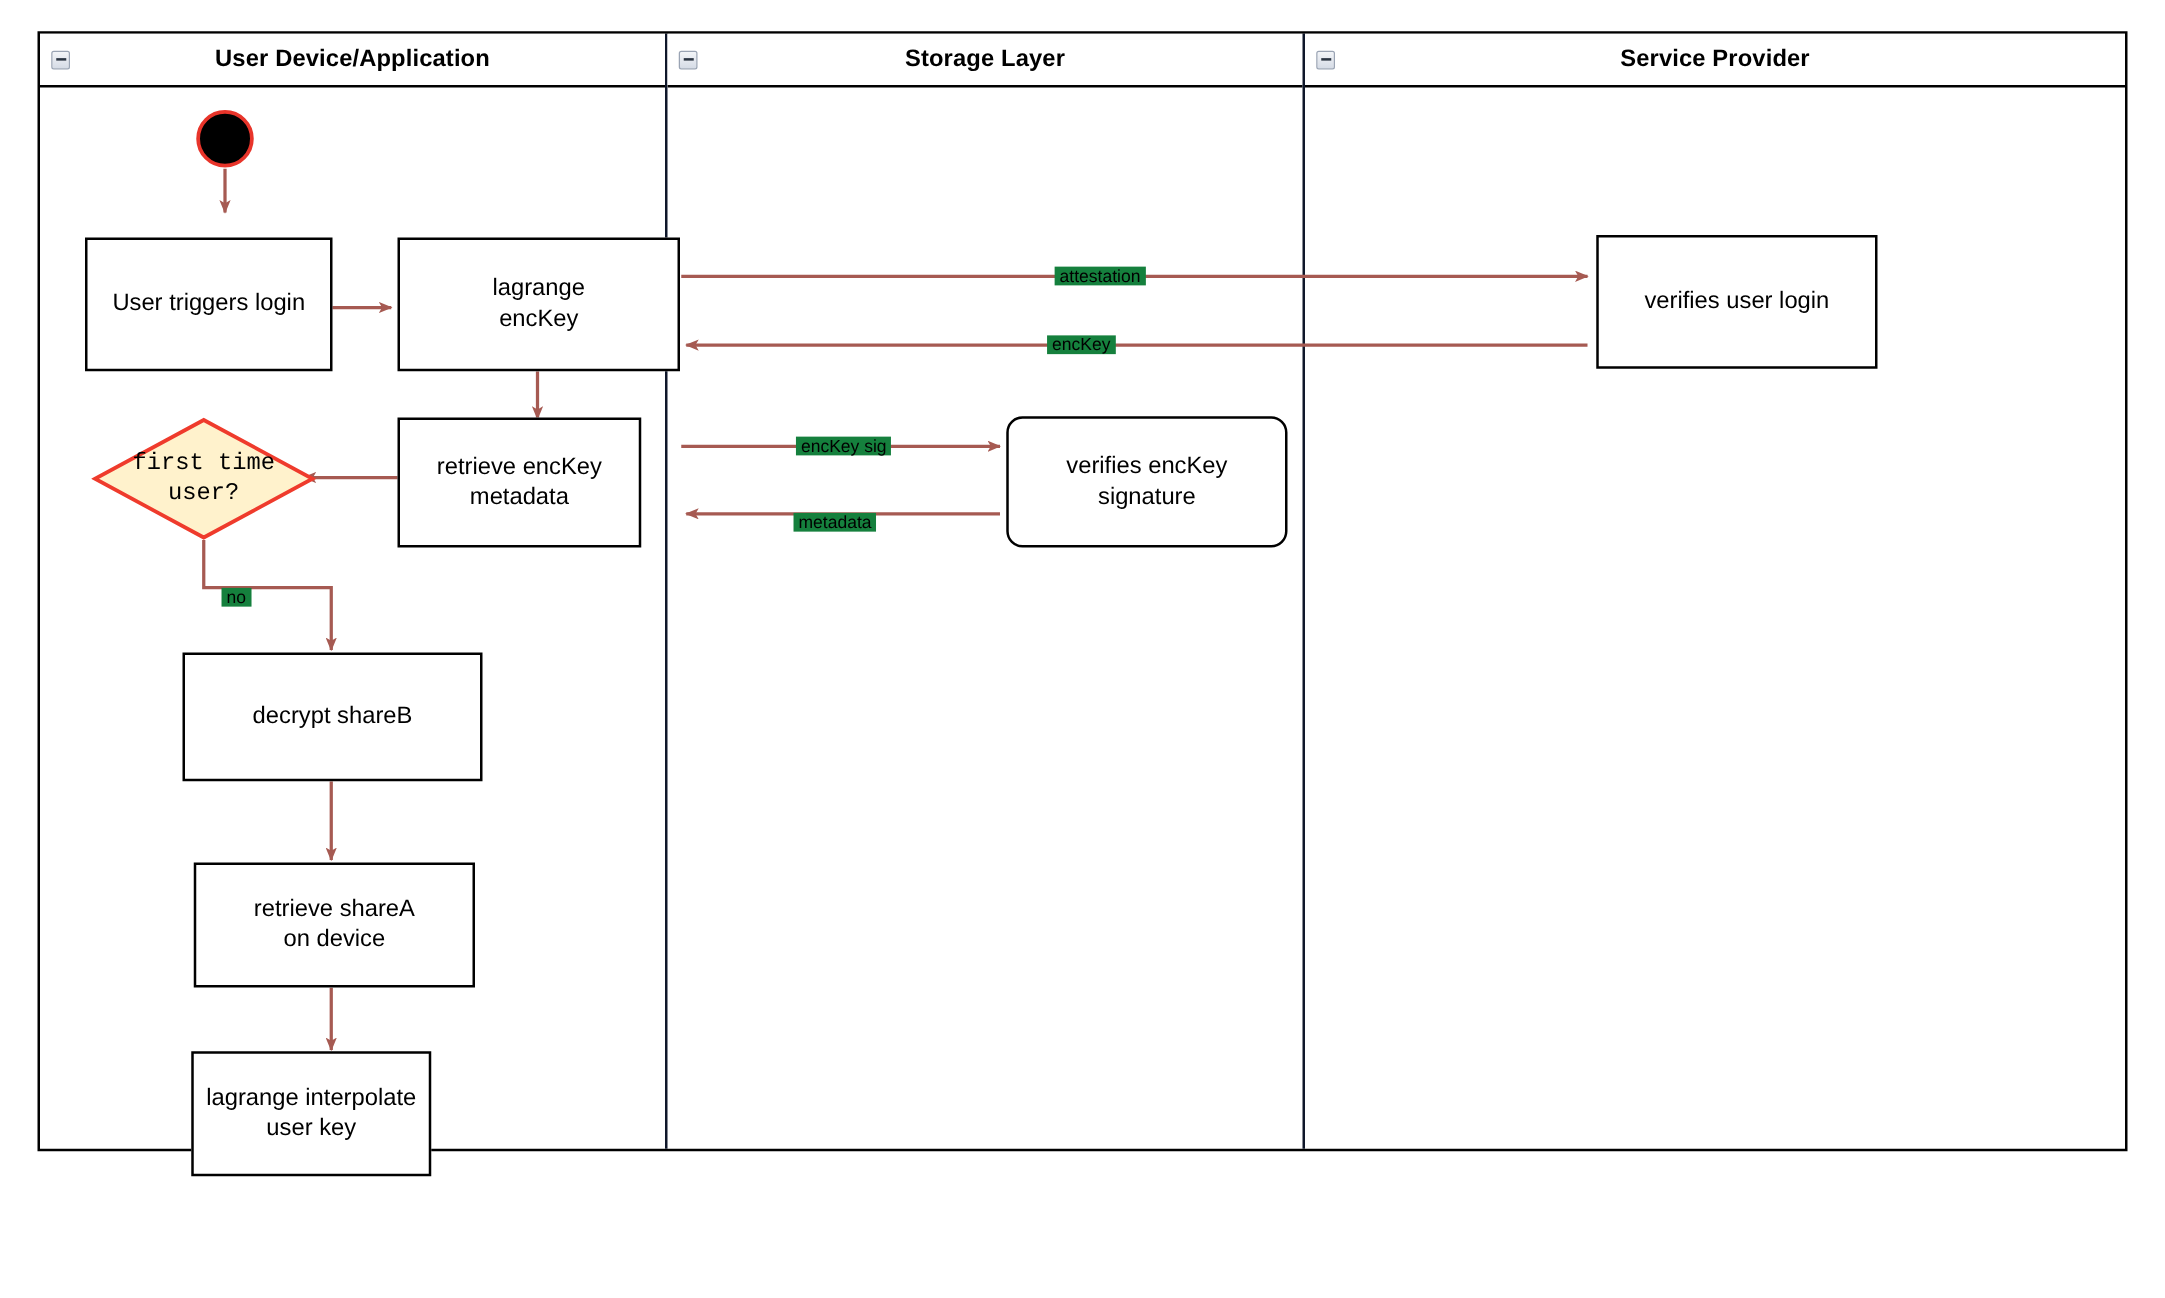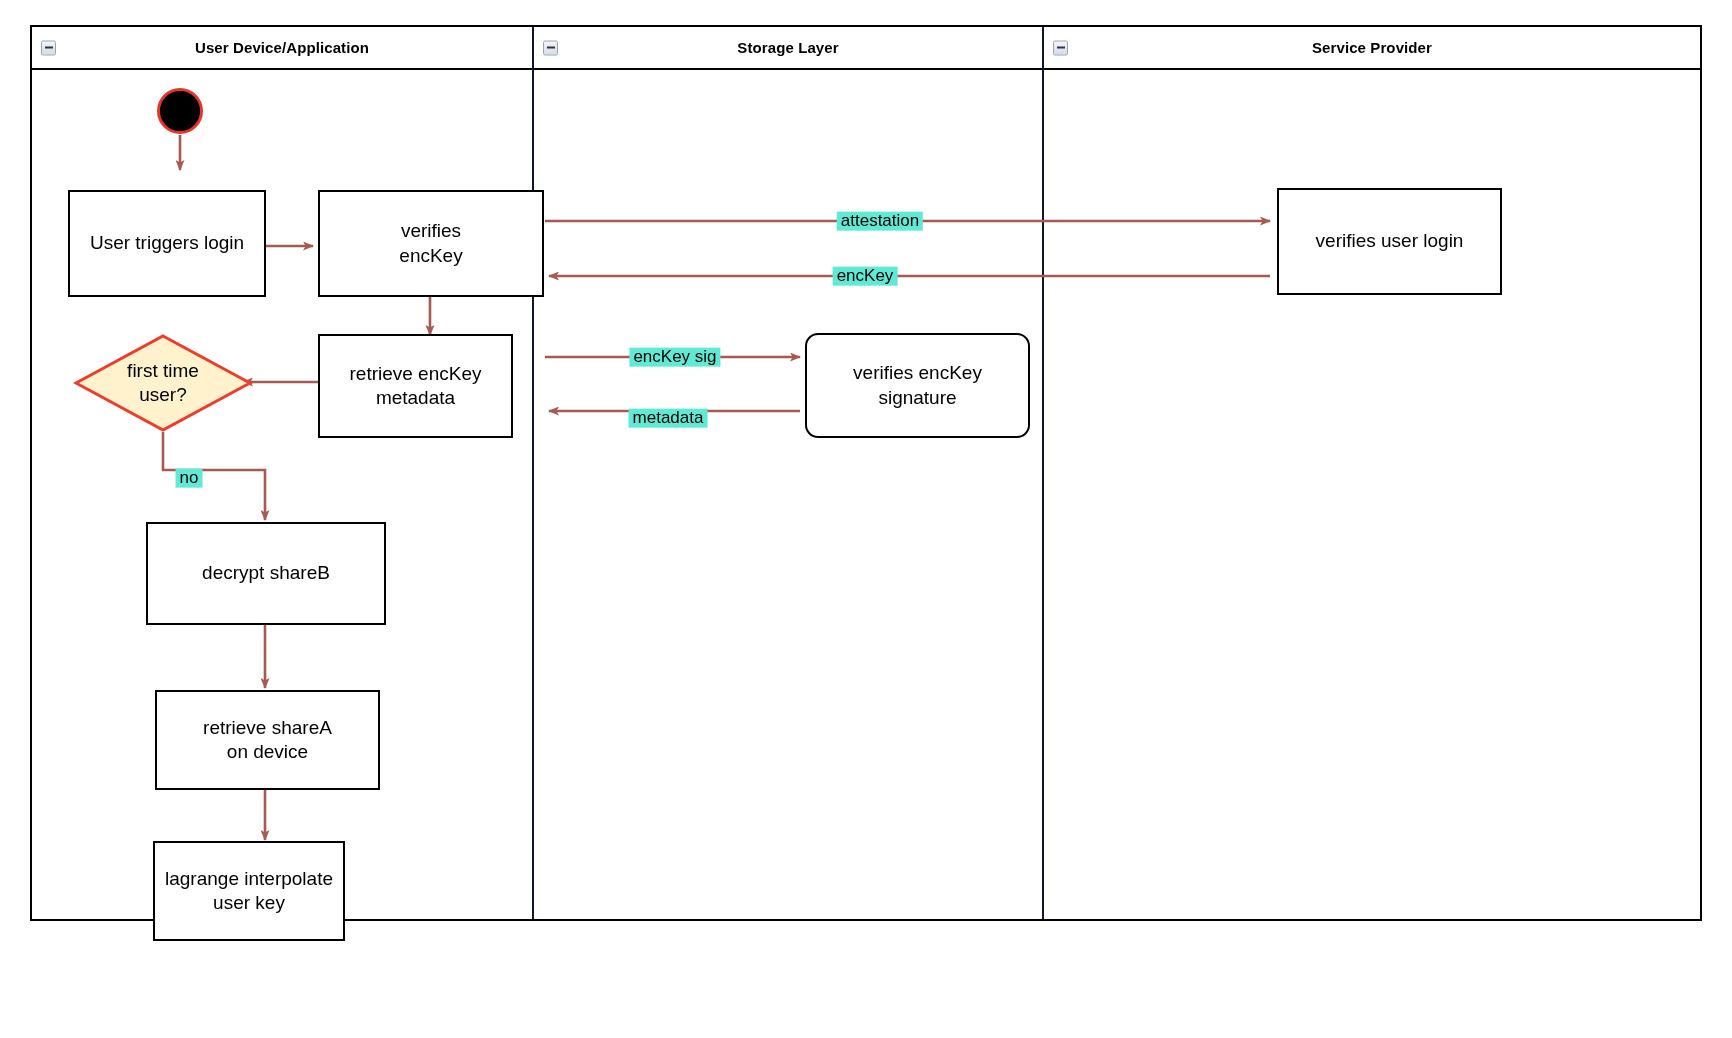--- a/index.html
+++ b/index.html
@@ -41,21 +41,21 @@
     right: 0;
     height: 43px;
     border-bottom: 2px solid #000000;
     box-sizing: border-box;
     display: flex;
     align-items: center;
     justify-content: center;
     background: #ffffff;
   }
   .lane-title {
-    font-size: 15px;
+    font-size: 19px;
     font-weight: bold;
     color: #000000;
     letter-spacing: .1px;
   }
   .collapse-icon {
     position: absolute;
     left: 9px;
     top: 50%;
     transform: translateY(-50%);
     width: 15px;
@@ -127,22 +127,22 @@
   .edges {
     position: absolute;
     left: 0;
     top: 0;
     width: 1732px;
     height: 1038px;
     pointer-events: none;
   }
   .edge-label {
     position: absolute;
-    background: #5eead4;
-    font-size: 17px;
+    background: #15803d;
+    font-size: 14px;
     color: #000000;
     padding: 0 4px;
     white-space: nowrap;
     transform: translate(-50%, -50%);
     line-height: 1.1;
   }
 </style>
 </head>
 <body>
 
@@ -216,30 +216,30 @@
   <div class="edge-label" style="left:668px; top:418px;">metadata</div>
   <div class="edge-label" style="left:189px; top:478px;">no</div>
 
   <div class="start-node" style="left:157px; top:88px;"></div>
 
   <div class="node" style="left:68px; top:190px; width:198px; height:107px;">
     <span>User triggers login</span>
   </div>
 
   <div class="node" style="left:318px; top:190px; width:226px; height:107px; flex-direction:column;">
-    <span>verifies</span>
+    <span>lagrange</span>
     <span>encKey</span>
   </div>
 
   <div class="node" style="left:318px; top:334px; width:195px; height:104px; flex-direction:column;">
     <span>retrieve encKey</span>
     <span>metadata</span>
   </div>
 
-  <div class="decision" style="left:73px; top:333px; width:180px; height:100px;">
+  <div class="decision" style="left:73px; top:333px; width:180px; height:100px;font-family:Liberation Mono, monospace;">
     <svg class="shape" viewBox="0 0 180 100" preserveAspectRatio="none">
       <polygon points="90,3 177,50 90,97 3,50" fill="#fff2cc" stroke="#ef3b2c" stroke-width="3"></polygon>
     </svg>
     <div class="label">
       <span>first time</span>
       <span>user?</span>
     </div>
   </div>
 
   <div class="node" style="left:146px; top:522px; width:240px; height:103px;">

